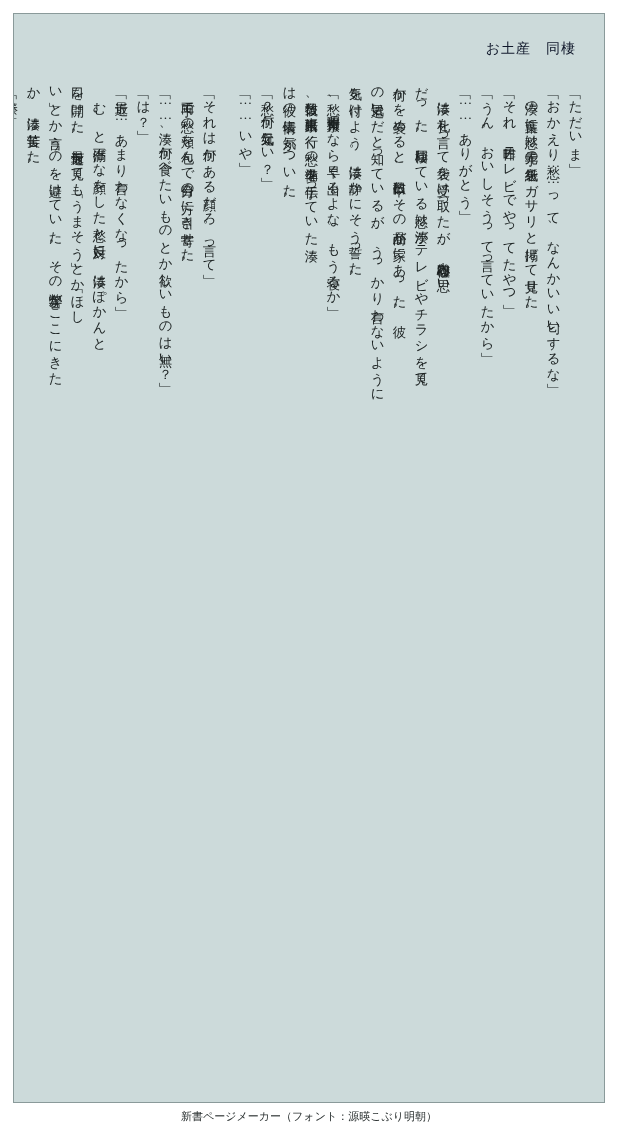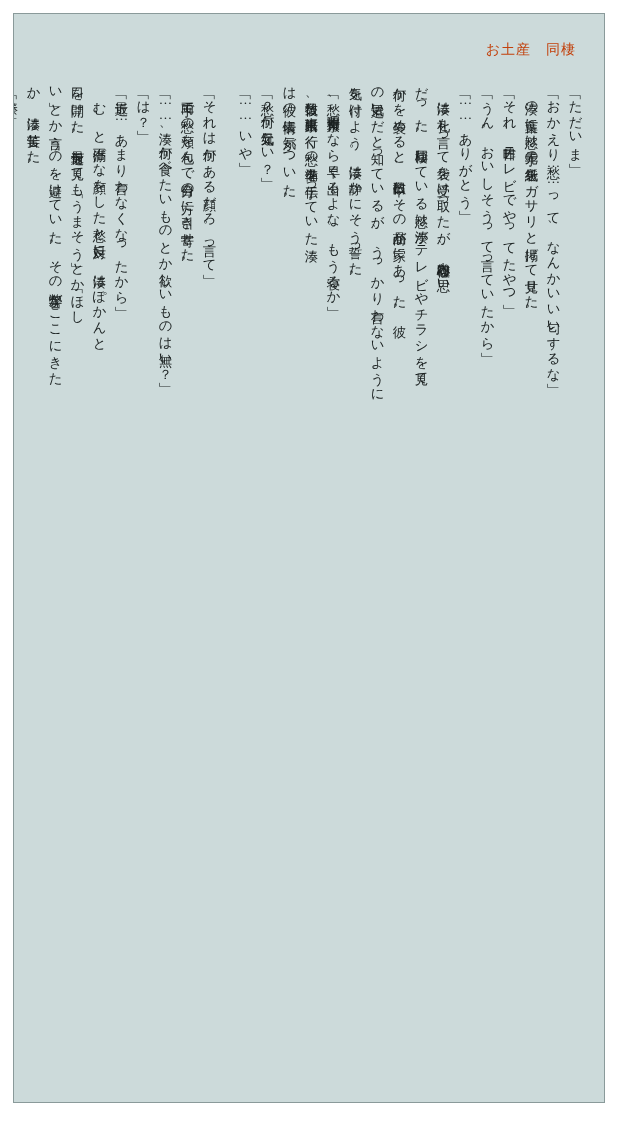--- a/index.html
+++ b/index.html
@@ -30,24 +30,25 @@
     border: 1px solid #8a9a9a;
     box-sizing: border-box;
     overflow: hidden;
   }
   .title {
     position: absolute;
     top: 26px;
     right: 28px;
     font-size: 14px;
     line-height: 1.4;
-    color: #c2410c;
+    color: #0f172a;
     letter-spacing: 1px;
     writing-mode: horizontal-tb;
     white-space: pre;
+    font-family: Liberation Mono, monospace;
   }
   .footer {
     position: absolute;
     left: 0;
     right: 0;
     bottom: 8px;
     text-align: center;
     font-size: 11px;
     color: #2a3030;
     font-family: "Liberation Serif", "DejaVu Serif", serif;
@@ -118,13 +119,14 @@
           <div class="vcol" style="padding-top: 13.4px;">「最近……あまり言わなくなったから」</div>
           <div class="vcol" style="padding-top: 0px;">　む、と不満げな顔をした愁と反対に、湊はぽかんと</div>
           <div class="vcol" style="padding-top: 0px;">口を開けた。最近何を見ても「うまそう」とか「ほし</div>
           <div class="vcol" style="padding-top: 0px;">い」とか言うのを避けていた。その弊害がここにきた</div>
           <div class="vcol" style="padding-top: 0px;">か。湊は苦笑した。</div>
           <div class="vcol" style="padding-top: 13.4px;">「湊？」</div>
         </div>
     </div>
 
   </div>
+  <div class="footer">新書ページメーカー（フォント：源暎こぶり明朝）</div>
 </div>
 
 </body></html>

